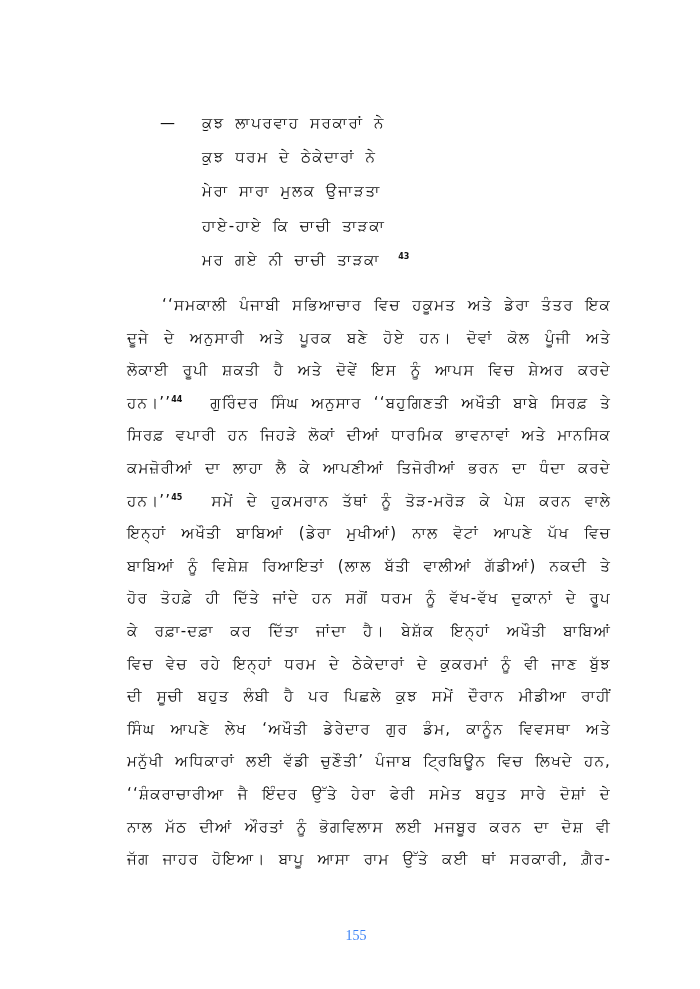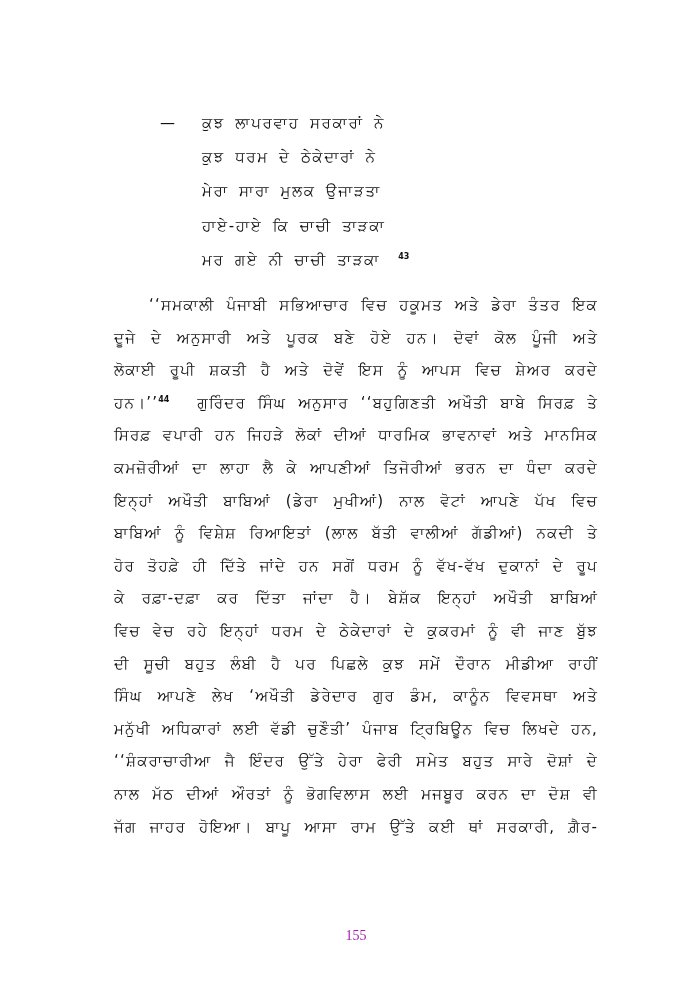--- a/index.html
+++ b/index.html
@@ -52,21 +52,21 @@
     .sup {
       font-size: 8px;
       font-weight: bold;
       vertical-align: super;
       line-height: 0;
       letter-spacing: 0;
       margin-left: 18px;
     }
     .body-text {
       position: absolute;
-      left: 114px;
+      left: 127px;
       top: 289px;
       width: 484px;
     }
     .body-line {
       height: 32.6px;
       line-height: 32.6px;
       font-size: 15px;
       white-space: nowrap;
       text-align: justify;
       text-align-last: justify;
@@ -80,21 +80,21 @@
       margin-right: 16px;
     }
     .page-number {
       position: absolute;
       left: 0;
       width: 700px;
       top: 928px;
       text-align: center;
       font-family: "Liberation Serif", "DejaVu Serif", serif;
       font-size: 14px;
-      color: #a21caf;
+      color: #3b82f6;
       padding-left: 12px;
       box-sizing: border-box;
     }
   </style>
 </head>
 <body>
 
 <div class="page">
 
   <div class="poem">
@@ -116,20 +116,21 @@
     </div>
   </div>
 
   <div class="body-text">
     <div class="body-line first">‘‘ਸਮਕਾਲੀ ਪੰਜਾਬੀ ਸਭਿਆਚਾਰ ਵਿਚ ਹਕੂਮਤ ਅਤੇ ਡੇਰਾ ਤੰਤਰ ਇਕ</div>
     <div class="body-line">ਦੂਜੇ ਦੇ ਅਨੁਸਾਰੀ ਅਤੇ ਪੂਰਕ ਬਣੇ ਹੋਏ ਹਨ। ਦੋਵਾਂ ਕੋਲ ਪੂੰਜੀ ਅਤੇ</div>
     <div class="body-line">ਲੋਕਾਈ ਰੂਪੀ ਸ਼ਕਤੀ ਹੈ ਅਤੇ ਦੋਵੇਂ ਇਸ ਨੂੰ ਆਪਸ ਵਿਚ ਸ਼ੇਅਰ ਕਰਦੇ</div>
     <div class="body-line"><span>ਹਨ।’’</span><span class="sup">44</span><span> ਗੁਰਿੰਦਰ ਸਿੰਘ ਅਨੁਸਾਰ ‘‘ਬਹੁਗਿਣਤੀ ਅਖੌਤੀ ਬਾਬੇ ਸਿਰਫ਼ ਤੇ</span></div>
     <div class="body-line">ਸਿਰਫ਼ ਵਪਾਰੀ ਹਨ ਜਿਹੜੇ ਲੋਕਾਂ ਦੀਆਂ ਧਾਰਮਿਕ ਭਾਵਨਾਵਾਂ ਅਤੇ ਮਾਨਸਿਕ</div>
     <div class="body-line">ਕਮਜ਼ੋਰੀਆਂ ਦਾ ਲਾਹਾ ਲੈ ਕੇ ਆਪਣੀਆਂ ਤਿਜੋਰੀਆਂ ਭਰਨ ਦਾ ਧੰਦਾ ਕਰਦੇ</div>
+    <div class="body-line"><span>ਹਨ।’’</span><span class="sup">45</span><span> ਸਮੇਂ ਦੇ ਹੁਕਮਰਾਨ ਤੱਥਾਂ ਨੂੰ ਤੋੜ-ਮਰੋੜ ਕੇ ਪੇਸ਼ ਕਰਨ ਵਾਲੇ</span></div>
     <div class="body-line">ਇਨ੍ਹਾਂ ਅਖੌਤੀ ਬਾਬਿਆਂ (ਡੇਰਾ ਮੁਖੀਆਂ) ਨਾਲ ਵੋਟਾਂ ਆਪਣੇ ਪੱਖ ਵਿਚ</div>
     <div class="body-line">ਬਾਬਿਆਂ ਨੂੰ ਵਿਸ਼ੇਸ਼ ਰਿਆਇਤਾਂ (ਲਾਲ ਬੱਤੀ ਵਾਲੀਆਂ ਗੱਡੀਆਂ) ਨਕਦੀ ਤੇ</div>
     <div class="body-line">ਹੋਰ ਤੋਹਫ਼ੇ ਹੀ ਦਿੱਤੇ ਜਾਂਦੇ ਹਨ ਸਗੋਂ ਧਰਮ ਨੂੰ ਵੱਖ-ਵੱਖ ਦੁਕਾਨਾਂ ਦੇ ਰੂਪ</div>
     <div class="body-line">ਕੇ ਰਫ਼ਾ-ਦਫ਼ਾ ਕਰ ਦਿੱਤਾ ਜਾਂਦਾ ਹੈ। ਬੇਸ਼ੱਕ ਇਨ੍ਹਾਂ ਅਖੌਤੀ ਬਾਬਿਆਂ</div>
     <div class="body-line">ਵਿਚ ਵੇਚ ਰਹੇ ਇਨ੍ਹਾਂ ਧਰਮ ਦੇ ਠੇਕੇਦਾਰਾਂ ਦੇ ਕੁਕਰਮਾਂ ਨੂੰ ਵੀ ਜਾਣ ਬੁੱਝ</div>
     <div class="body-line">ਦੀ ਸੂਚੀ ਬਹੁਤ ਲੰਬੀ ਹੈ ਪਰ ਪਿਛਲੇ ਕੁਝ ਸਮੇਂ ਦੌਰਾਨ ਮੀਡੀਆ ਰਾਹੀਂ</div>
     <div class="body-line">ਸਿੰਘ ਆਪਣੇ ਲੇਖ ‘ਅਖੌਤੀ ਡੇਰੇਦਾਰ ਗੁਰ ਡੰਮ, ਕਾਨੂੰਨ ਵਿਵਸਥਾ ਅਤੇ</div>
     <div class="body-line">ਮਨੁੱਖੀ ਅਧਿਕਾਰਾਂ ਲਈ ਵੱਡੀ ਚੁਣੌਤੀ’ ਪੰਜਾਬ ਟ੍ਰਿਬਿਊਨ ਵਿਚ ਲਿਖਦੇ ਹਨ,</div>
     <div class="body-line">‘‘ਸ਼ੰਕਰਾਚਾਰੀਆ ਜੈ ਇੰਦਰ ਉੱਤੇ ਹੇਰਾ ਫੇਰੀ ਸਮੇਤ ਬਹੁਤ ਸਾਰੇ ਦੋਸ਼ਾਂ ਦੇ</div>
     <div class="body-line">ਨਾਲ ਮੱਠ ਦੀਆਂ ਔਰਤਾਂ ਨੂੰ ਭੋਗਵਿਲਾਸ ਲਈ ਮਜਬੂਰ ਕਰਨ ਦਾ ਦੋਸ਼ ਵੀ</div>

